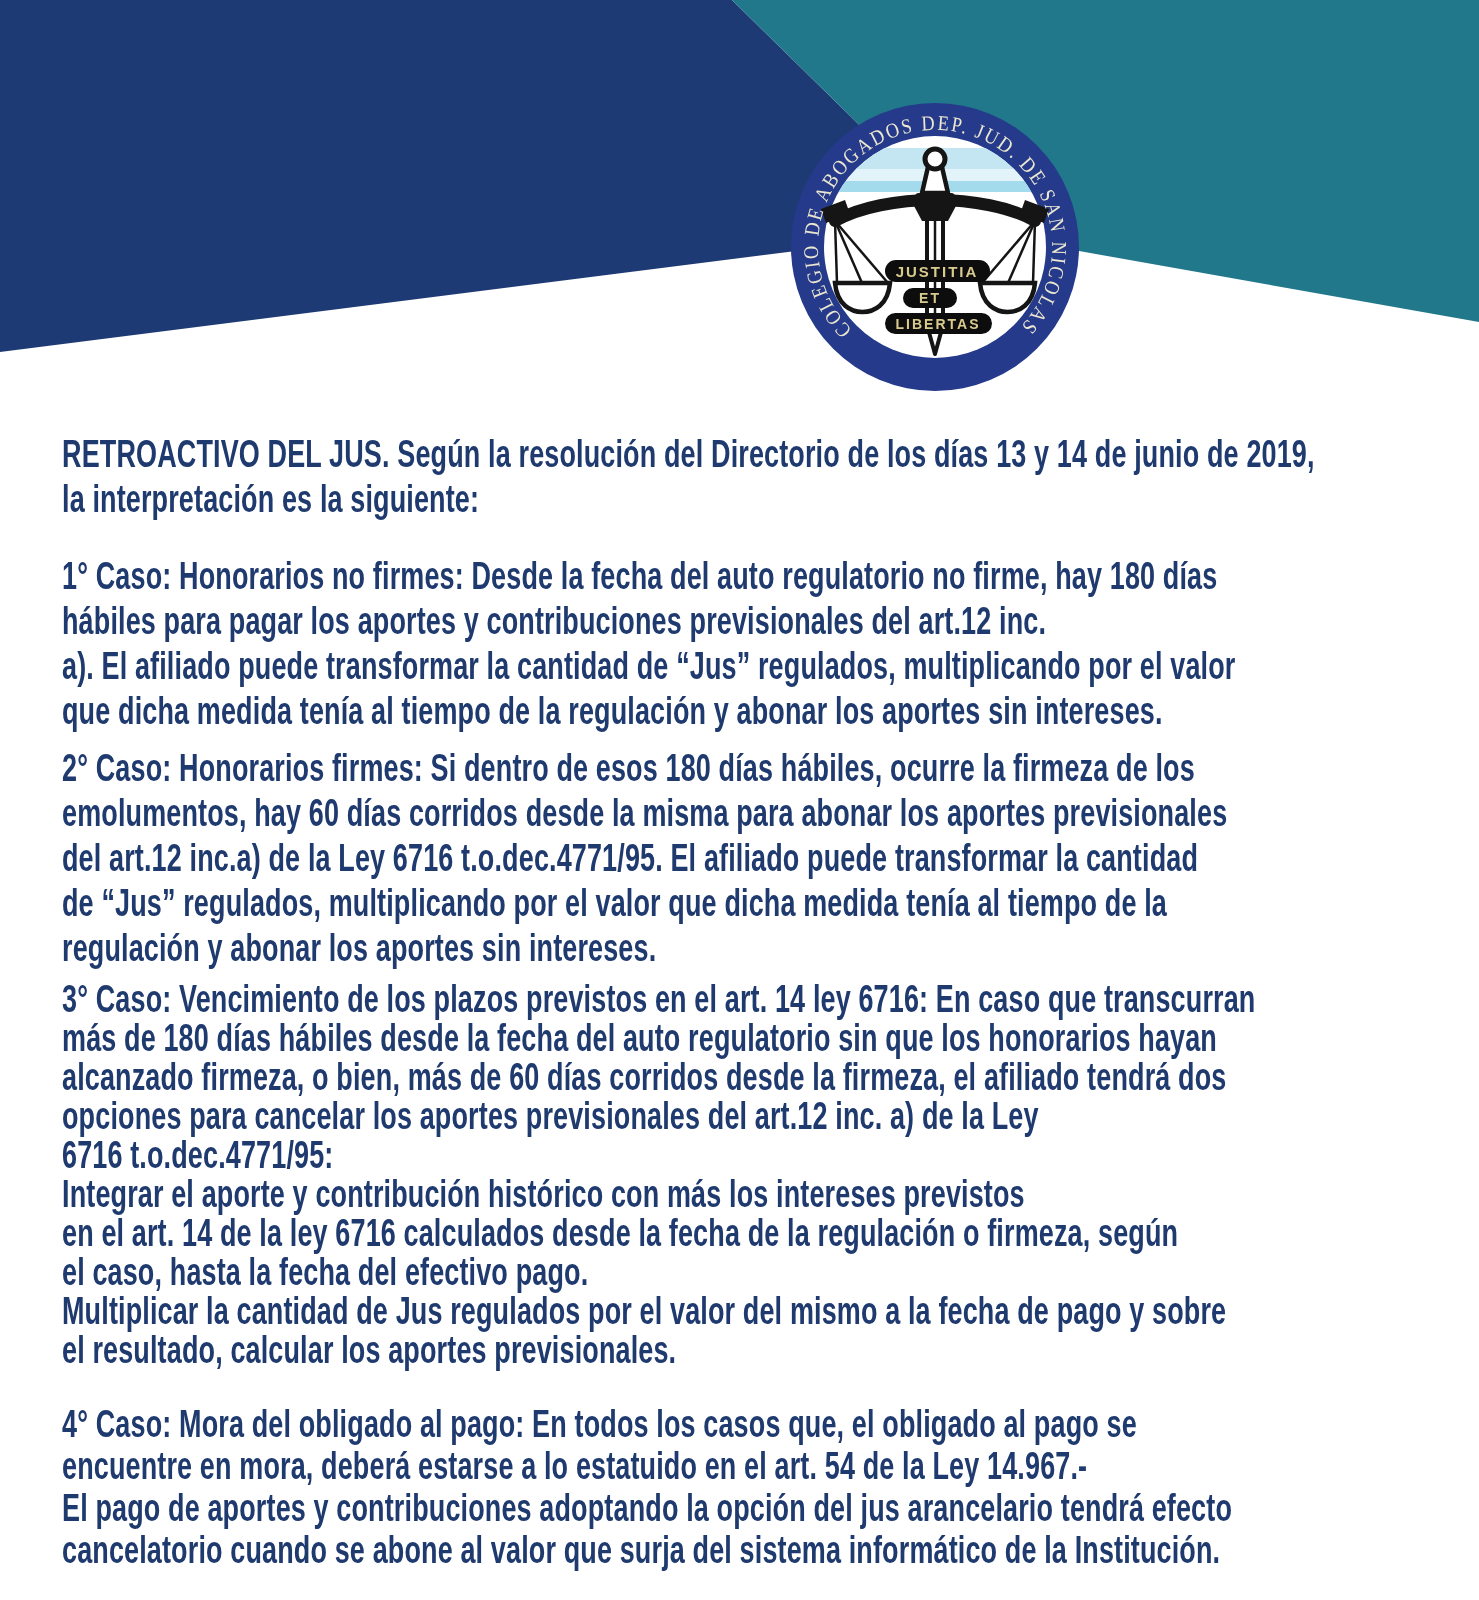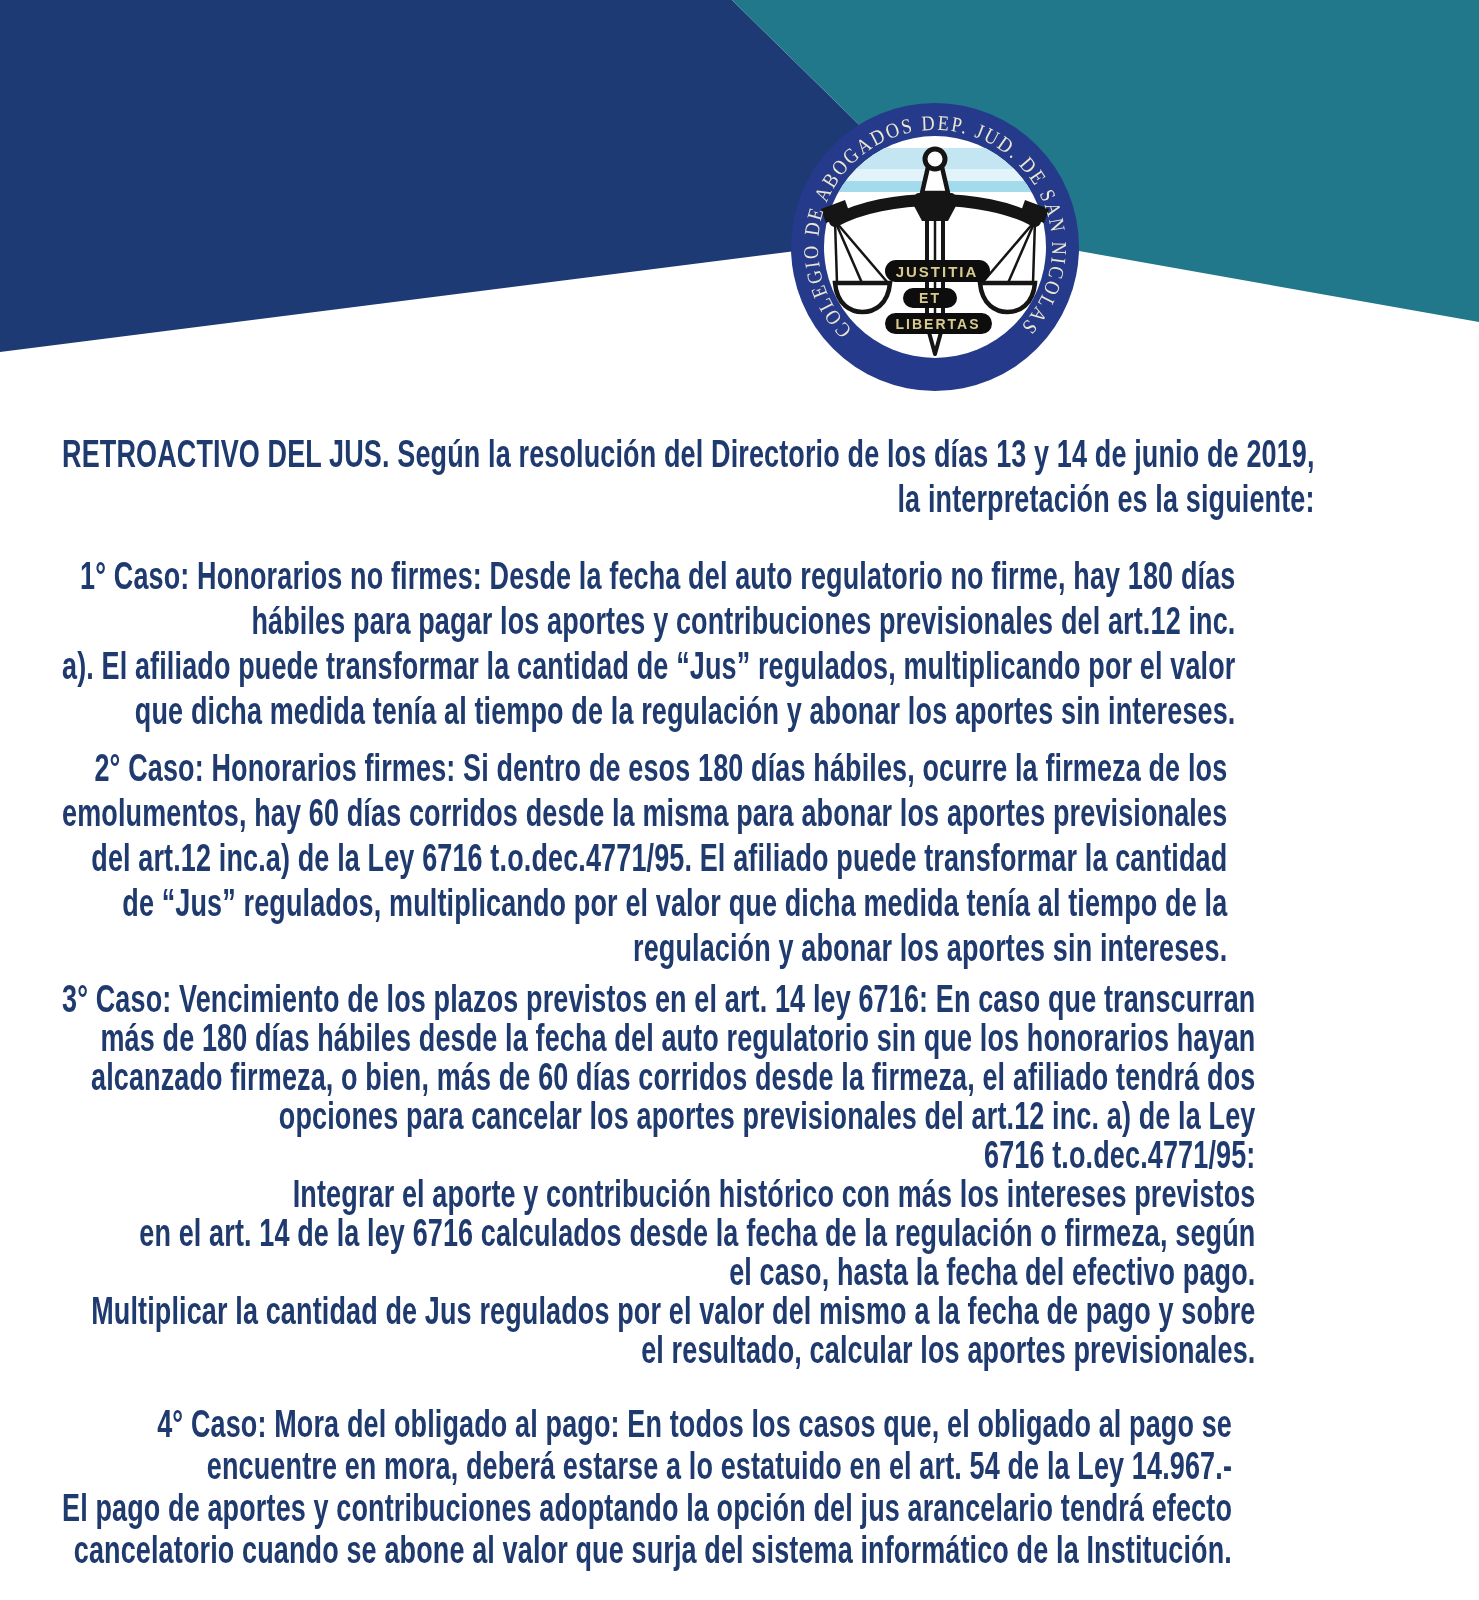--- a/index.html
+++ b/index.html
@@ -5,21 +5,20 @@
   :root{
     --navy:#1e3a74; --teal:#20788a; --ring_blue:#253a8a; --text_navy:#1f3a6e;
     --stripe_pale:#c3e6f2; --stripe_lighter:#e2f3f9; --stripe_cyan:#a3daec;
     --pill_black:#0d0d0d; --gold:#d9cb8e; --cream:#ece7d0; --ink:#151515; --paper:#ffffff;
   }
   html,body{margin:0;padding:0;background:#888;}
   .page{
     position:relative; width:1479px; height:1600px; margin:0 auto;
     background:var(--paper); overflow:hidden;
     font-family:"Liberation Sans", sans-serif;
-    text-align:right;
   }
   .header-svg{position:absolute; left:0; top:0; display:block;}
   .logo-svg{position:absolute; left:785px; top:97px; display:block;}
   .para{
     position:absolute; left:62px;
     transform:scaleX(0.71); transform-origin:0 0;
     color:var(--text_navy);
     font-weight:700; font-size:38px; line-height:45px;
     white-space:nowrap; letter-spacing:0.2px;
   }

